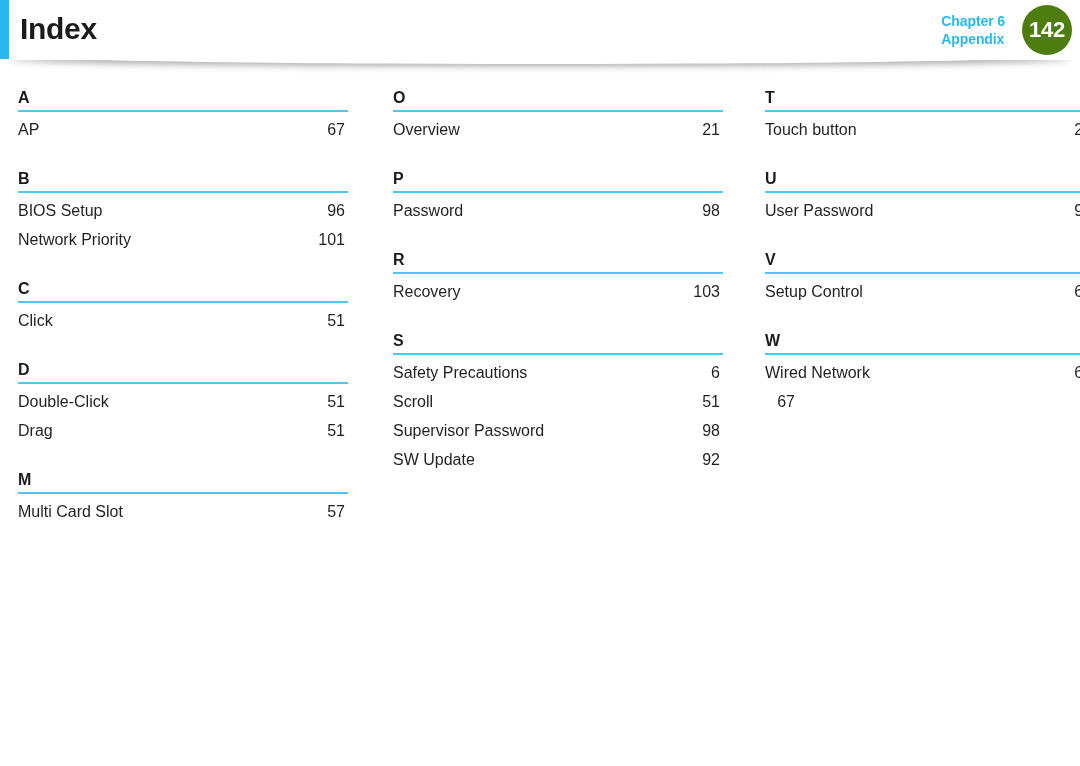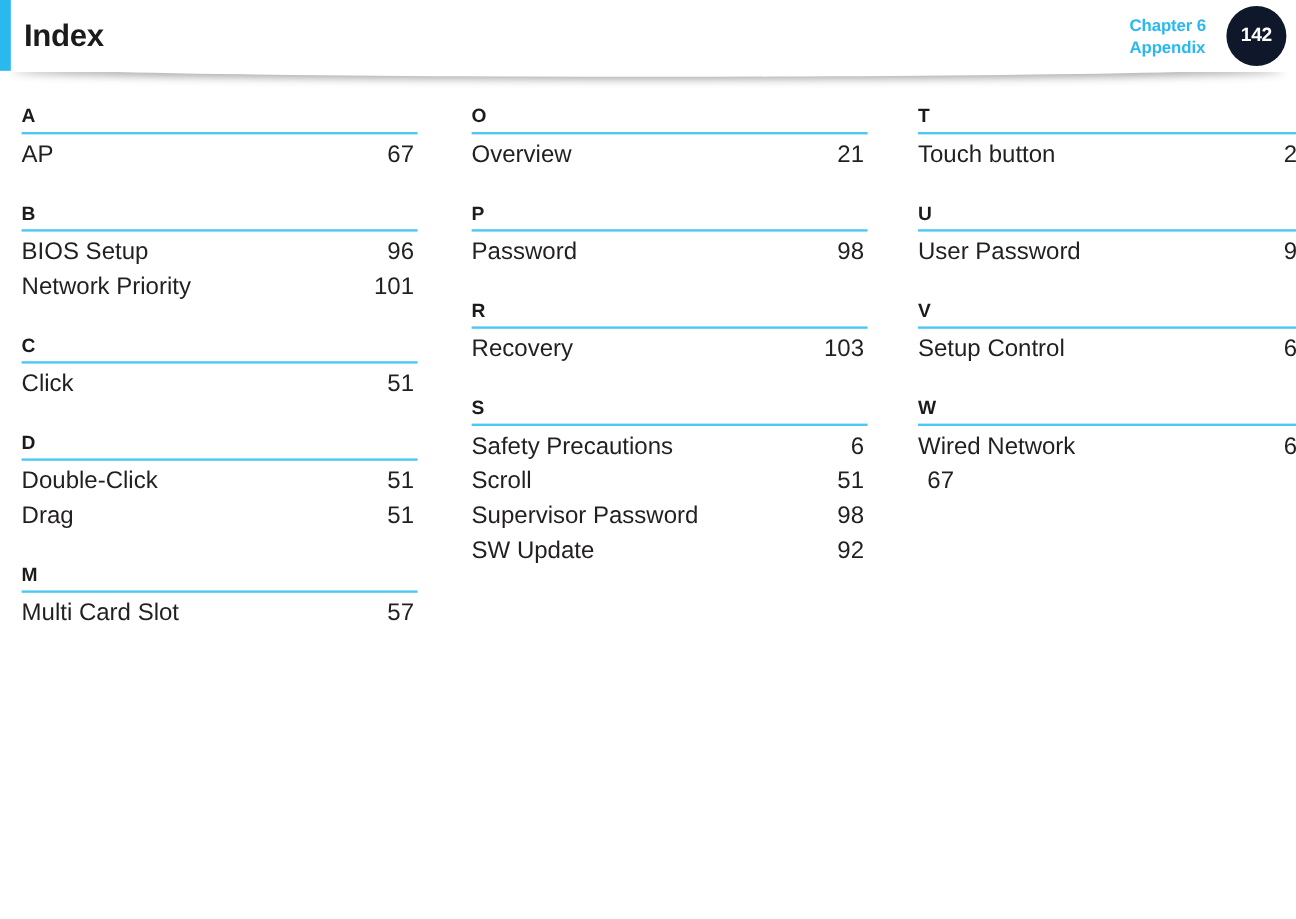--- a/index.html
+++ b/index.html
@@ -33,21 +33,21 @@
     left: 0;
     top: 0;
     width: 9px;
     height: 59px;
     background: #29b9ef;
   }
   .page-title {
     position: absolute;
     left: 20px;
     top: 11px;
-    font-size: 26px;
+    font-size: 30px;
     font-weight: bold;
     letter-spacing: -0.3px;
     color: #1b1b1b;
     line-height: 36px;
     white-space: nowrap;
   }
   .chapter-block {
     position: absolute;
     right: 75px;
     top: 12px;
@@ -62,23 +62,23 @@
     white-space: nowrap;
     letter-spacing: -0.1px;
   }
   .page-badge {
     position: absolute;
     right: 8px;
     top: 5px;
     width: 50px;
     height: 50px;
     border-radius: 50%;
-    background: #0f172a;
+    background: #4d7c0f;
     color: #ffffff;
-    font-size: 16px;
+    font-size: 22px;
     font-weight: bold;
     display: flex;
     align-items: center;
     justify-content: center;
     letter-spacing: -0.2px;
   }
 
   
   .header-shadow {
     position: absolute;
@@ -136,21 +136,21 @@
     margin-bottom: 3px;
   }
   .col-1 .letter-rule { width: 330px; }
   .col-2 .letter-rule { width: 330px; }
   .col-3 .letter-rule { width: 330px; }
 
   .entry-row {
     display: flex;
     align-items: center;
     line-height: 29px;
-    font-size: 20px;
+    font-size: 16px;
     color: #231f20;
   }
   .entry-title {
     flex: 1 1 auto;
     white-space: nowrap;
     overflow: hidden;
   }
   .entry-page {
     flex: 0 0 auto;
     text-align: right;

